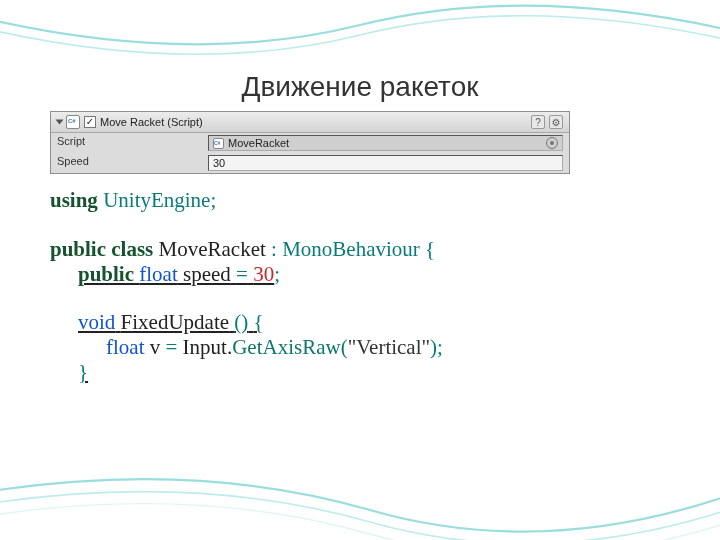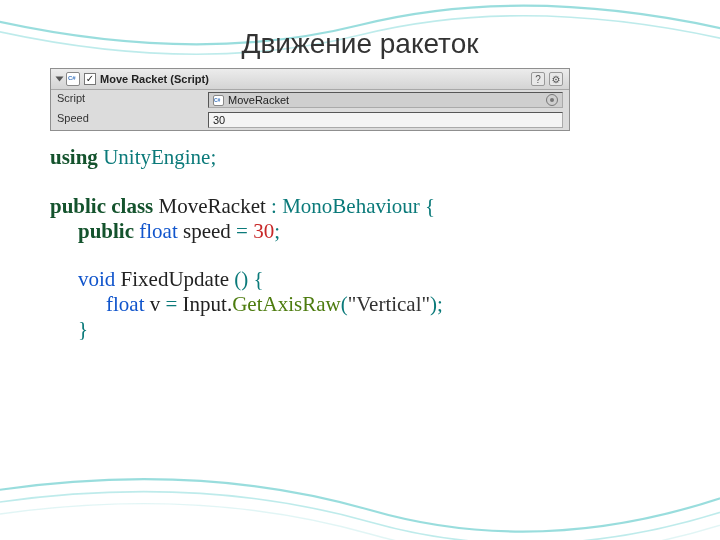--- a/index.html
+++ b/index.html
@@ -21,20 +21,21 @@
     position: relative;
     z-index: 1;
     padding: 28px 50px 20px 50px;
   }
   .title {
     text-align: center;
     font-family: Arial, Helvetica, sans-serif;
     font-size: 28px;
     color: #333;
     margin-bottom: 8px;
+    margin-top: 43px;
   }
   .inspector {
     width: 520px;
     background: #dcdcdc;
     border: 1px solid #8f8f8f;
     font-family: Arial, Helvetica, sans-serif;
     font-size: 11px;
     color: #222;
     margin-bottom: 14px;
   }
@@ -75,21 +76,21 @@
     display: flex;
     align-items: center;
     justify-content: center;
   }
   .insp-header .chk .tick {
     font-size: 10px;
     line-height: 1;
     color: #222;
   }
   .insp-header .comp-name {
-    font-weight: bold;
+    font-weight: normal;
   }
   .insp-header .spacer { flex: 1; }
   .insp-header .mini-icon {
     width: 14px; height: 14px;
     background: #e8e8e8;
     border: 1px solid #999;
     border-radius: 2px;
     display: flex;
     align-items: center;
     justify-content: center;
@@ -166,23 +167,23 @@
   }
   .code .line { white-space: pre-wrap; }
   .blank { height: 24px; }
   .kw { color: #14532d; font-weight: bold; }
   .type { color: #1155cc; }
   .ns { color: #0b7a7a; }
   .num { color: #c82828; }
   .str { color: #333; }
   .punct { color: #0b7a7a; }
   .eq { color: #0b7a7a; }
-  .method { color: #4d7c0f; }
+  .method { color: #0f766e; }
   .gen { color: #0b7a7a; }
-  .i1 { padding-left: 28px; }
+  .i1 { padding-left: 28px; text-decoration: underline; }
   .i2 { padding-left: 56px; }
 </style>
 </head>
 <body>
 
 <div class="wave-container">
   <svg width="720" height="540" viewBox="0 0 720 540">
     <path d="M -50 10 Q 180 70, 360 25 T 770 40" stroke="#7fd4d4" stroke-width="2.2" fill="none" opacity="0.8"></path>
     <path d="M -50 20 Q 180 80, 360 35 T 770 50" stroke="#a3e3e3" stroke-width="1.6" fill="none" opacity="0.7"></path>
     <path d="M -50 498 Q 180 455, 370 510 T 770 480" stroke="#7fd4d4" stroke-width="2.2" fill="none" opacity="0.8"></path>

